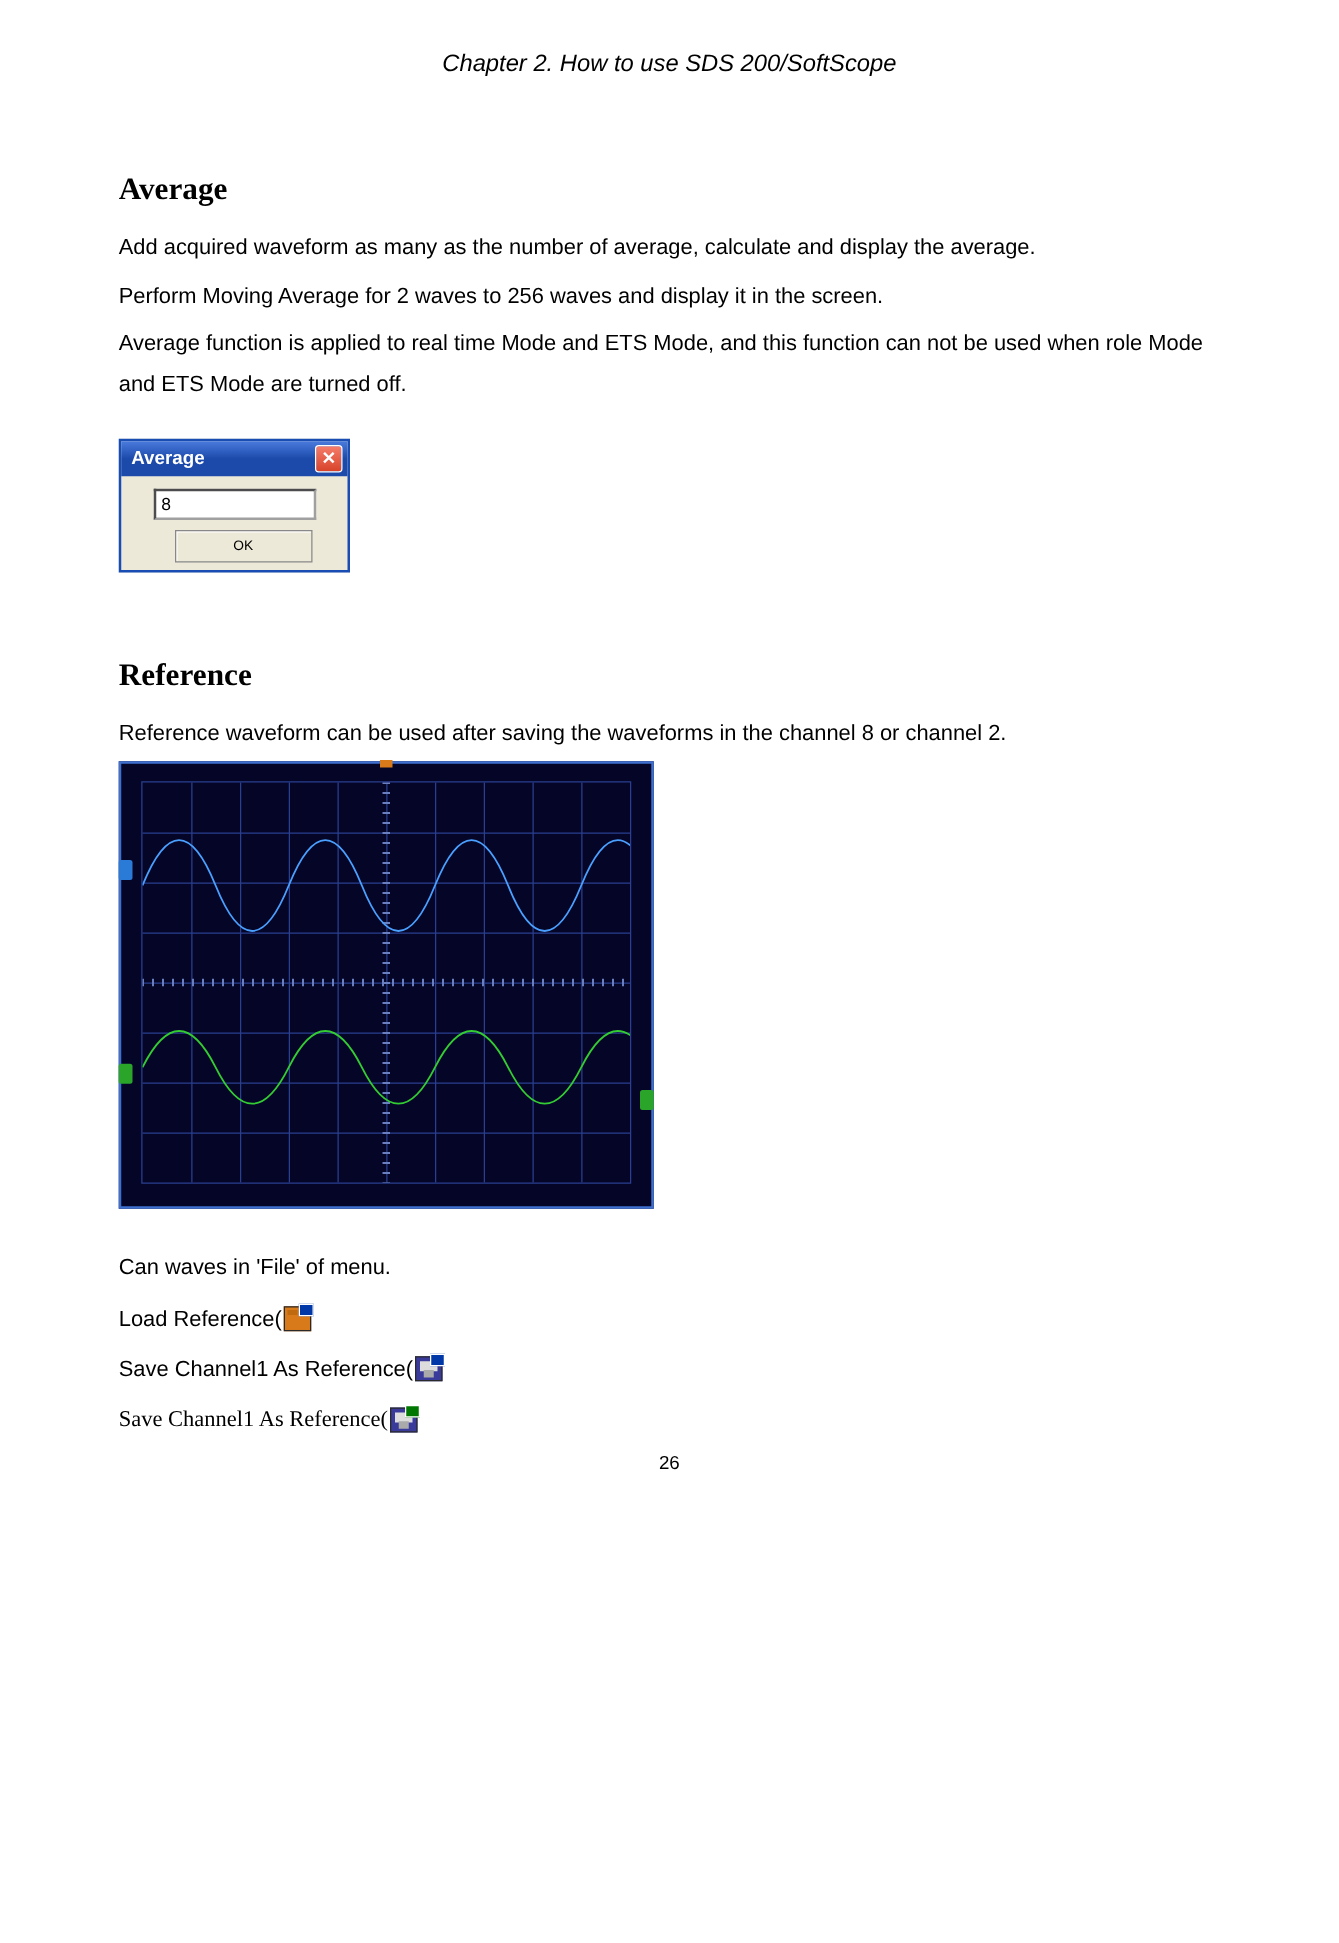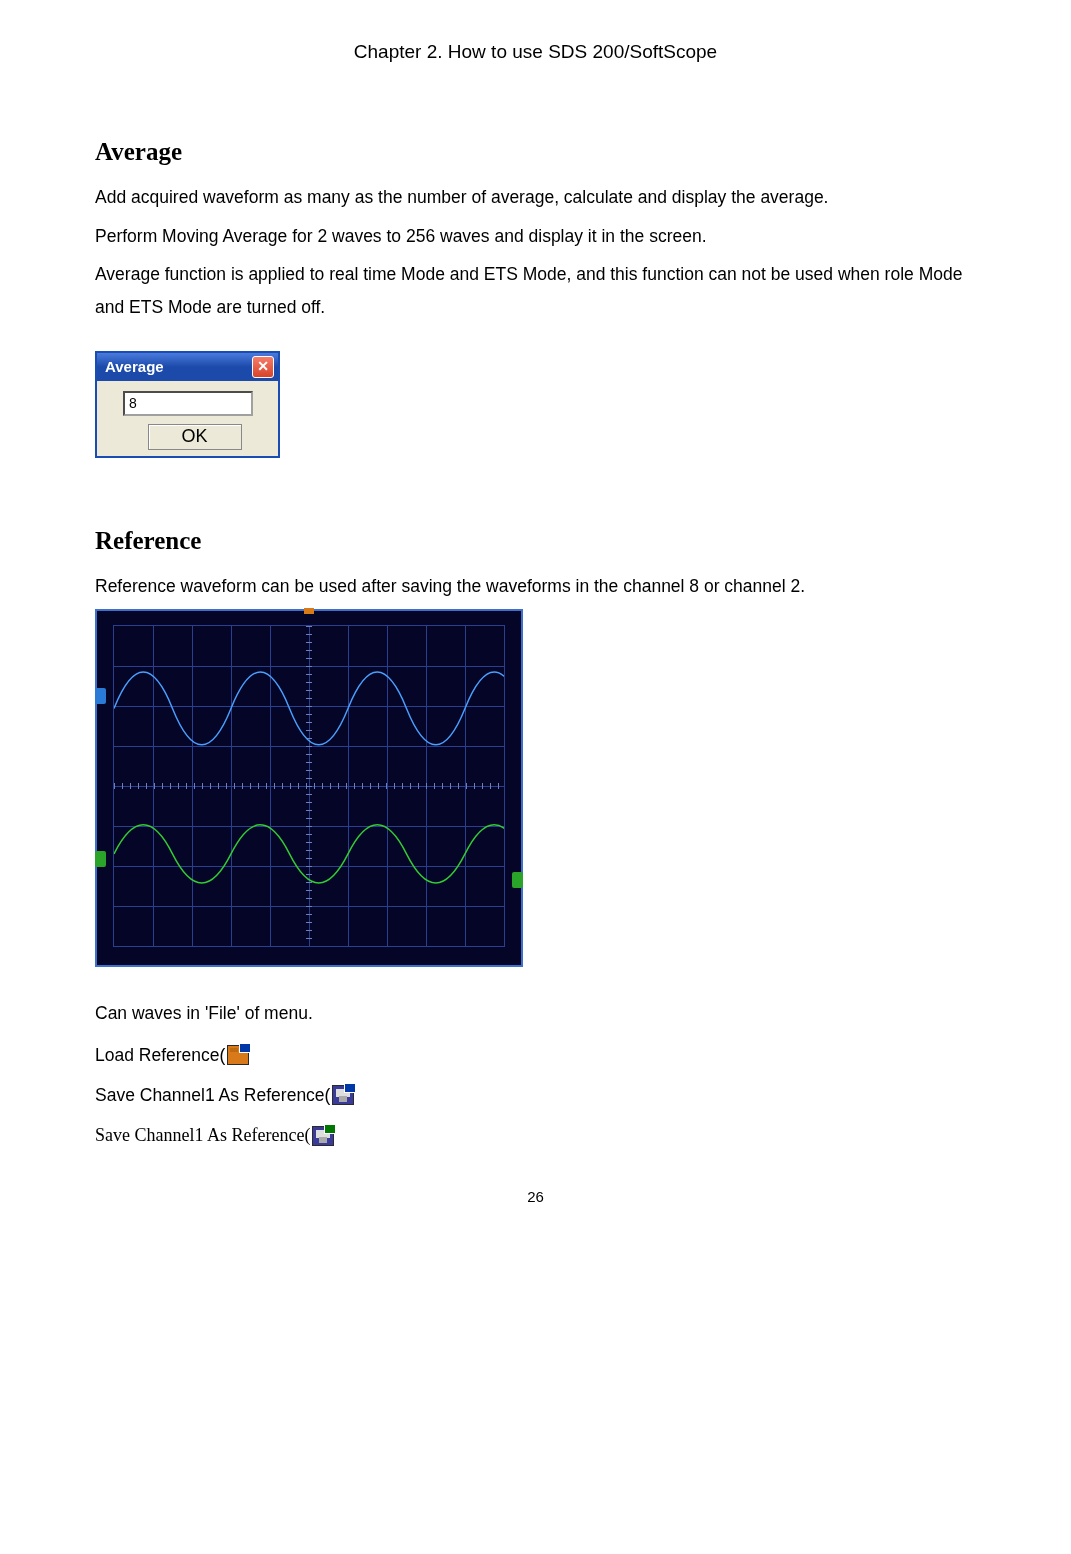--- a/index.html
+++ b/index.html
@@ -7,20 +7,21 @@
     font-family: Arial, Helvetica, sans-serif;
     width: 1071px;
     min-height: 1554px;
     background: #fff;
     padding: 34px 95px 30px 95px;
     color: #000;
     font-size: 17.5px;
     line-height: 1.85;
   }
   .chapter-header {
+    font-style: italic;
     text-align: center;
     font-size: 19px;
     margin-bottom: 60px;
     font-family: Verdana, Geneva, sans-serif;
   }
   h2.section-title {
     font-family: "Times New Roman", Times, serif;
     font-size: 25px;
     font-weight: bold;
     margin-bottom: 6px;
@@ -67,24 +68,24 @@
   .avg-input {
     width: 130px; height: 25px;
     border: 2px inset #a0a0a0;
     background: #fff;
     font-size: 14px;
     padding: 0 4px;
     margin-bottom: 8px;
     align-self: flex-start;
   }
   .avg-ok {
-    width: 94px; height: 26px;
+    width: 110px; height: 26px;
     border: 1px solid #888;
     background: #ece9d8;
-    font-size: 18px;
+    font-size: 11px;
     cursor: pointer;
     box-shadow: 1px 1px 0 #fff inset;
   }
 
   
   .scope {
     width: 428px; height: 358px;
     border: 2px solid #3f6fcf;
     background: #050528;
     position: relative;
@@ -120,21 +121,21 @@
   .inline-icon { width:22px; height:20px; display:inline-flex; vertical-align:middle;
     border:1px solid #2a2a2a; background:#d97a1a; position:relative; margin:0 2px; }
   .inline-icon .wave-badge { position:absolute; right:-3px; top:-3px; width:12px; height:10px;
     background:#0038a8; border:1px solid #fff; }
   .inline-icon .wave-badge.green { background:#007700; }
   .inline-icon .folder-flap { position:absolute; left:2px; top:2px; width:8px; height:4px; background:#c06a10; }
   .inline-icon.save { background:#3a3a9a; }
   .inline-icon.save .disk-label { position:absolute; left:3px; top:3px; width:14px; height:8px; background:#ddd; }
   .inline-icon.save .disk-shutter { position:absolute; left:6px; bottom:2px; width:8px; height:6px; background:#aaa;}
 
-  .page-num { text-align:center; font-size:15px; margin-top:26px; }
+  .page-num { text-align:center; font-size:15px; }
 </style>
 </head>
 <body>
 
 <div class="chapter-header">Chapter 2. How to use SDS 200/SoftScope</div>
 
 <h2 class="section-title">Average</h2>
 <div class="body-text">Add acquired waveform as many as the number of average, calculate and display the average.</div>
 <div class="body-text">Perform Moving Average for 2 waves to 256 waves and display it in the screen.</div>
 <div class="body-text">Average function is applied to real time Mode and ETS Mode, and this function can not be used when role Mode and ETS Mode are turned off.</div>

